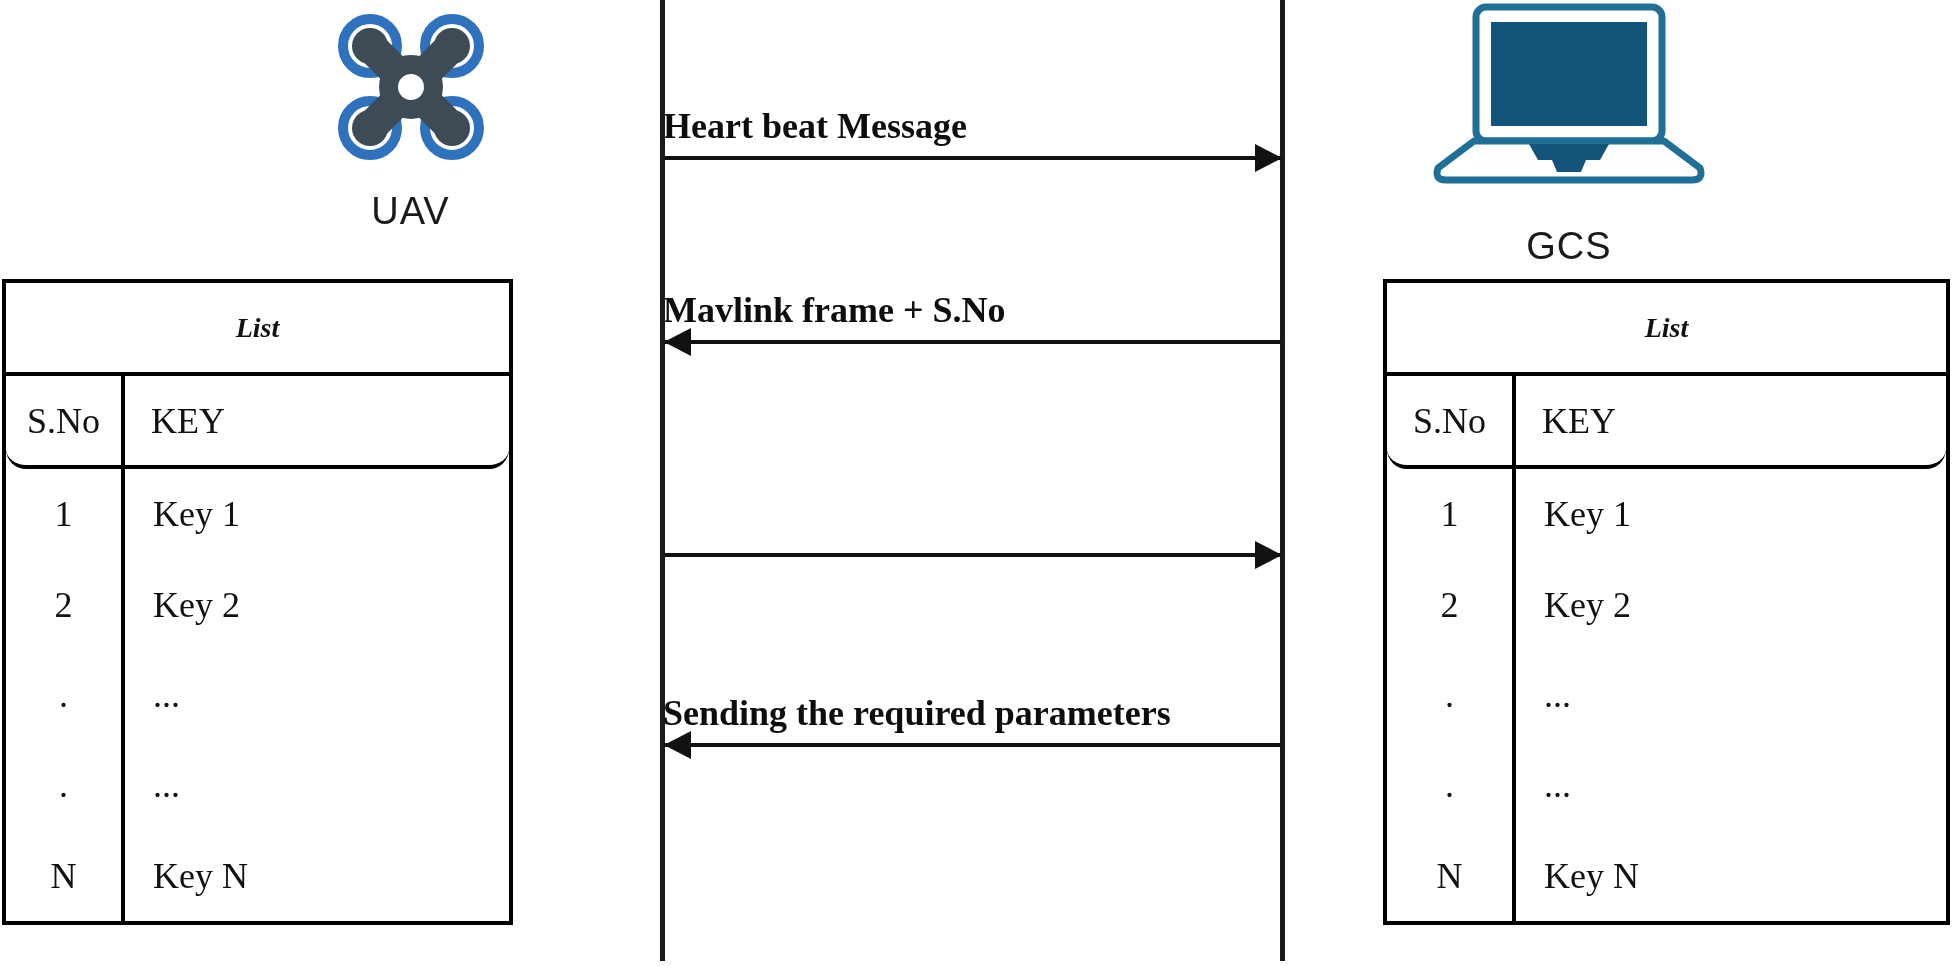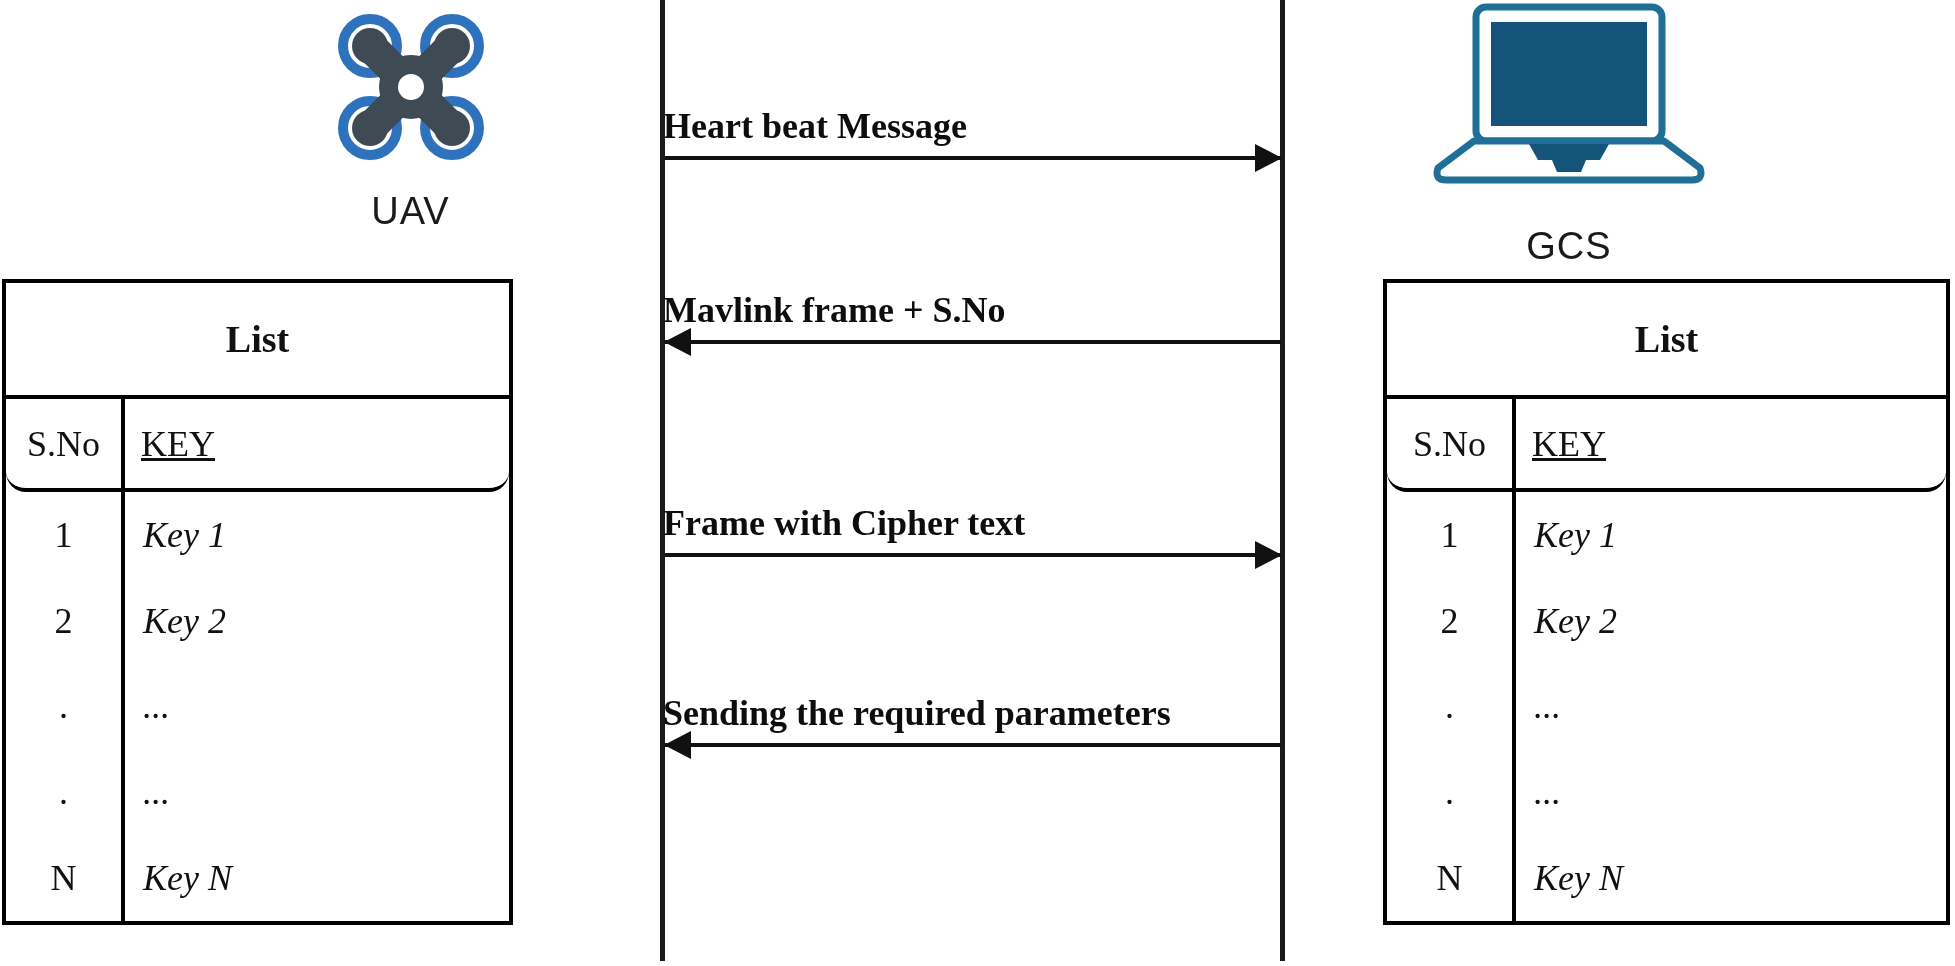--- a/index.html
+++ b/index.html
@@ -51,35 +51,35 @@
   
   .kv-table{
     position:absolute;top:279px;height:646px;
     border:4px solid #000;background:#fff;
     display:flex;flex-direction:column;box-sizing:border-box;
     font-size:36px;
   }
   #uav-table{left:2px;width:511px;}
   #gcs-table{left:1383px;width:567px;}
   .kv-title{
-    height:116px;flex:0 0 auto;border-bottom:4px solid #000;
+    height:93px;flex:0 0 auto;border-bottom:4px solid #000;
     display:flex;align-items:center;justify-content:center;
-    font-weight:bold;font-size:38px;box-sizing:border-box;
+    font-weight:bold;font-size:28px;box-sizing:border-box;font-style:italic;
   }
   .kv-head{height:93px;flex:0 0 auto;border-bottom:4px solid #000;display:flex;box-sizing:border-box;border-radius:20px;}
   .sno-w{width:119px;flex:0 0 auto;border-right:4px solid #000;box-sizing:border-box;}
   #gcs-table .sno-w{width:129px;}
   .kv-head .sno-cell{display:flex;align-items:center;justify-content:center;}
-  .kv-head .key-cell{flex:1;display:flex;align-items:center;padding-left:16px;text-decoration:underline;}
+  .kv-head .key-cell{flex:1;display:flex;align-items:center;padding-left:26px;}
   .kv-body{flex:1;display:flex;min-height:0;}
   .col{display:flex;flex-direction:column;}
   .key-col{flex:1;}
   .cell{flex:1;display:flex;align-items:center;}
   .sno-col .cell{justify-content:center;}
-  .key-col .cell{padding-left:18px;font-style:italic;}
+  .key-col .cell{padding-left:28px;}
 
   
   .icon-box{display:inline-block;}
 </style>
 </head>
 <body>
 
 <div id="canvas">
 
   <div class="actor" id="uav-actor">
@@ -126,21 +126,20 @@
 
   <div class="lifeline" id="lifeline-left"></div>
   <div class="lifeline" id="lifeline-right"></div>
 
   <div class="msg-label" id="msg1-label">Heart beat Message</div>
   <div class="arrow to-right" id="msg1-arrow"></div>
 
   <div class="msg-label" id="msg2-label">Mavlink frame + S.No</div>
   <div class="arrow to-left" id="msg2-arrow"></div>
 
-  <div class="msg-label" id="msg3-label">Frame with Cipher text</div>
   <div class="arrow to-right" id="msg3-arrow"></div>
 
   <div class="msg-label" id="msg4-label">Sending the required parameters</div>
   <div class="arrow to-left" id="msg4-arrow"></div>
 
   <div class="kv-table" id="uav-table">
     <div class="kv-title">List</div>
     <div class="kv-head">
       <div class="sno-cell sno-w">S.No</div>
       <div class="key-cell">KEY</div>

